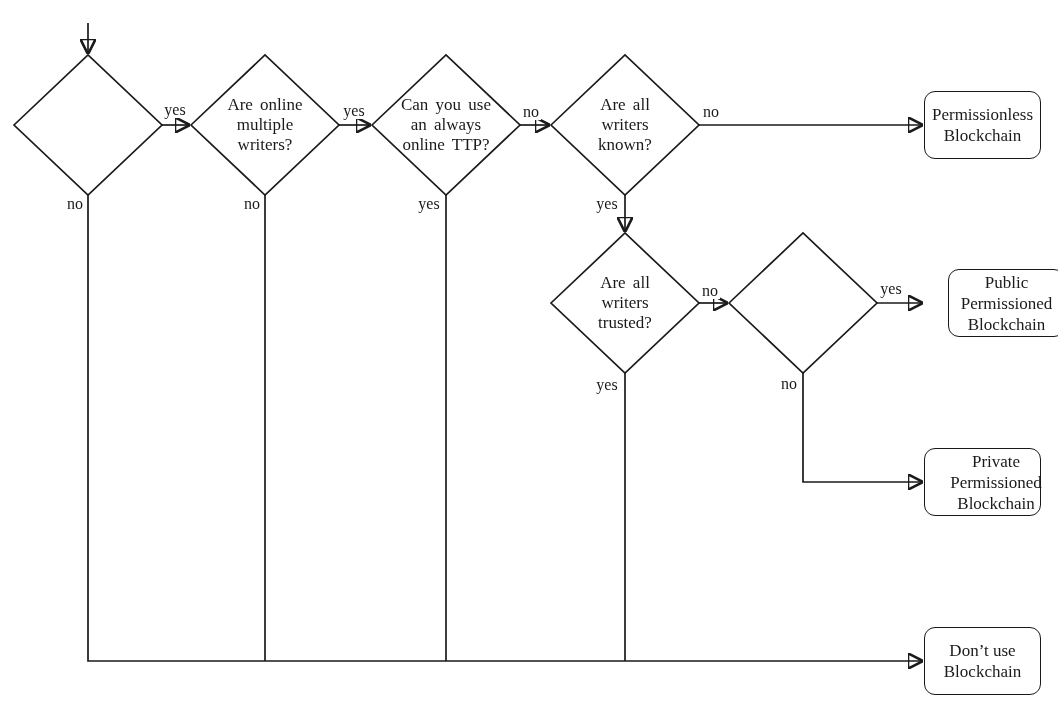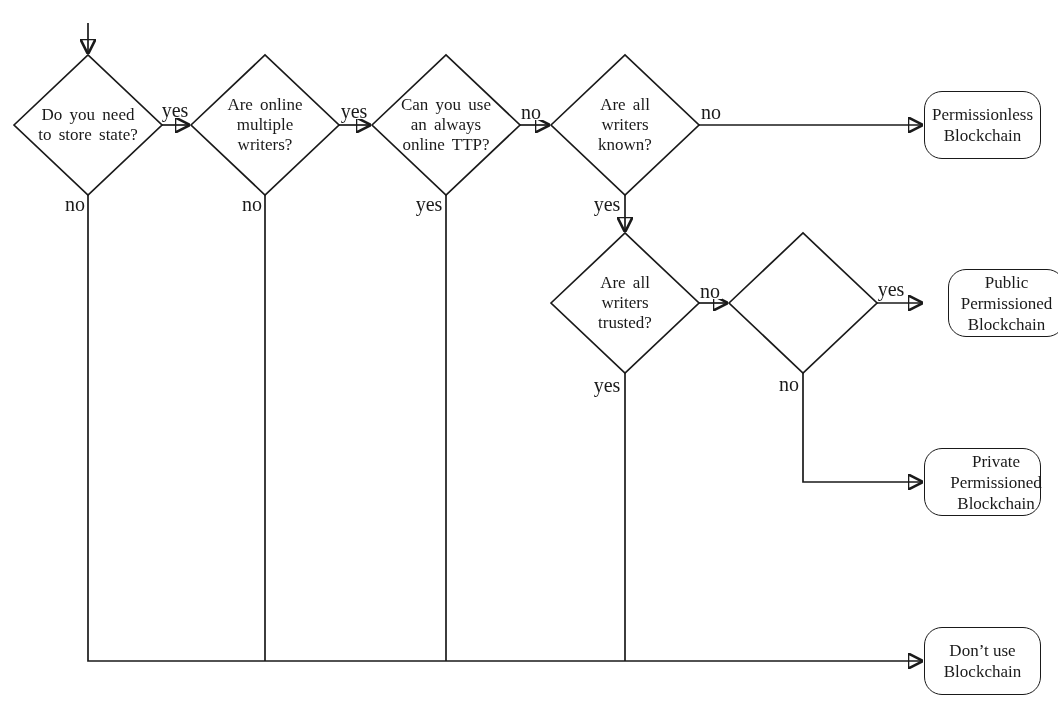--- a/index.html
+++ b/index.html
@@ -41,34 +41,34 @@
     line-height: 20px;
     word-spacing: 3px;
   }
   .outcome-box {
     position: absolute;
     left: 924px;
     width: 117px;
     height: 68px;
     box-sizing: border-box;
     border: 1.7px solid #1a1a1a;
-    border-radius: 18px;
+    border-radius: 11px;
     background: #ffffff;
     display: flex;
     align-items: center;
     justify-content: center;
     text-align: center;
     white-space: pre-line;
     font-size: 17px;
     line-height: 21px;
   }
   .edge-label {
     position: absolute;
     transform: translate(-50%, -50%);
-    font-size: 20px;
+    font-size: 16px;
     line-height: 16px;
     background: #ffffff;
     padding: 0 2px;
   }
 </style>
 </head>
 <body>
 
 <div class="stage">
 
@@ -94,22 +94,20 @@
     <path d="M88,195 L88,661 L921,661" marker-end="url(#arrow)"></path>
 
     <polygon class="diamond" points="14,125 88,55 162,125 88,195"></polygon>
     <polygon class="diamond" points="191,125 265,55 339,125 265,195"></polygon>
     <polygon class="diamond" points="372,125 446,55 520,125 446,195"></polygon>
     <polygon class="diamond" points="551,125 625,55 699,125 625,195"></polygon>
     <polygon class="diamond" points="551,303 625,233 699,303 625,373"></polygon>
     <polygon class="diamond" points="729,303 803,233 877,303 803,373"></polygon>
   </svg>
 
-  <div class="decision-label" style="left:88px;  top:125px;">Do you need
-to store state?</div>
   <div class="decision-label" style="left:265px; top:125px;">Are online
 multiple
 writers?</div>
   <div class="decision-label" style="left:446px; top:125px;">Can you use
 an always
 online TTP?</div>
   <div class="decision-label" style="left:625px; top:125px;">Are all
 writers
 known?</div>
   <div class="decision-label" style="left:625px; top:303px;">Are all

